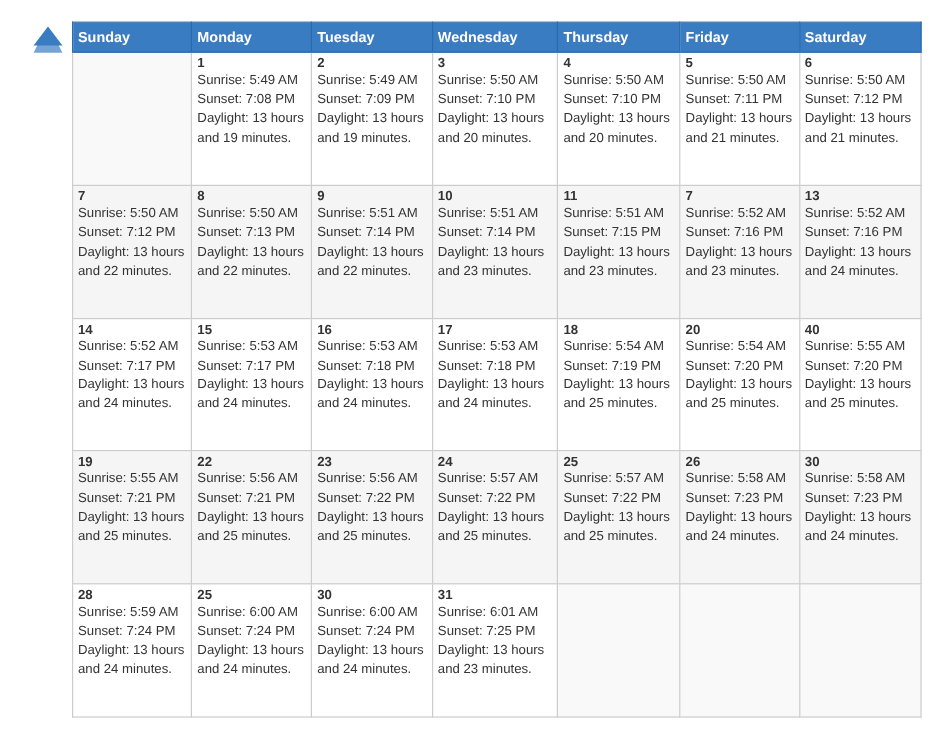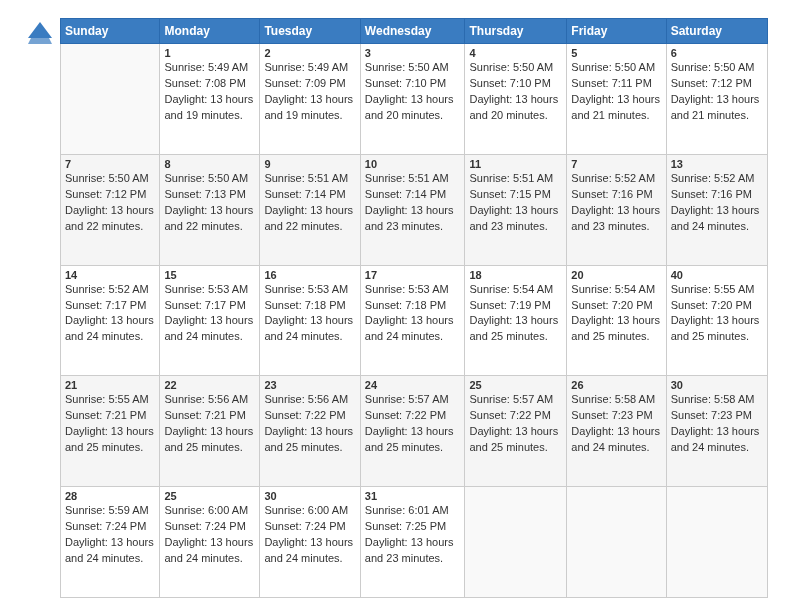--- a/index.html
+++ b/index.html
@@ -218,21 +218,21 @@
             <span class="day-number">20</span>
             <div class="day-info">Sunrise: 5:54 AM<br>Sunset: 7:20 PM<br>Daylight: 13 hours<br>and 25 minutes.</div>
           </td>
           <td>
             <span class="day-number">40</span>
             <div class="day-info">Sunrise: 5:55 AM<br>Sunset: 7:20 PM<br>Daylight: 13 hours<br>and 25 minutes.</div>
           </td>
         </tr>
         <tr class="row-shade">
           <td>
-            <span class="day-number">21</span>
+            <span class="day-number">19</span>
             <div class="day-info">Sunrise: 5:55 AM<br>Sunset: 7:21 PM<br>Daylight: 13 hours<br>and 25 minutes.</div>
           </td>
           <td>
             <span class="day-number">22</span>
             <div class="day-info">Sunrise: 5:56 AM<br>Sunset: 7:21 PM<br>Daylight: 13 hours<br>and 25 minutes.</div>
           </td>
           <td>
             <span class="day-number">23</span>
             <div class="day-info">Sunrise: 5:56 AM<br>Sunset: 7:22 PM<br>Daylight: 13 hours<br>and 25 minutes.</div>
           </td>

